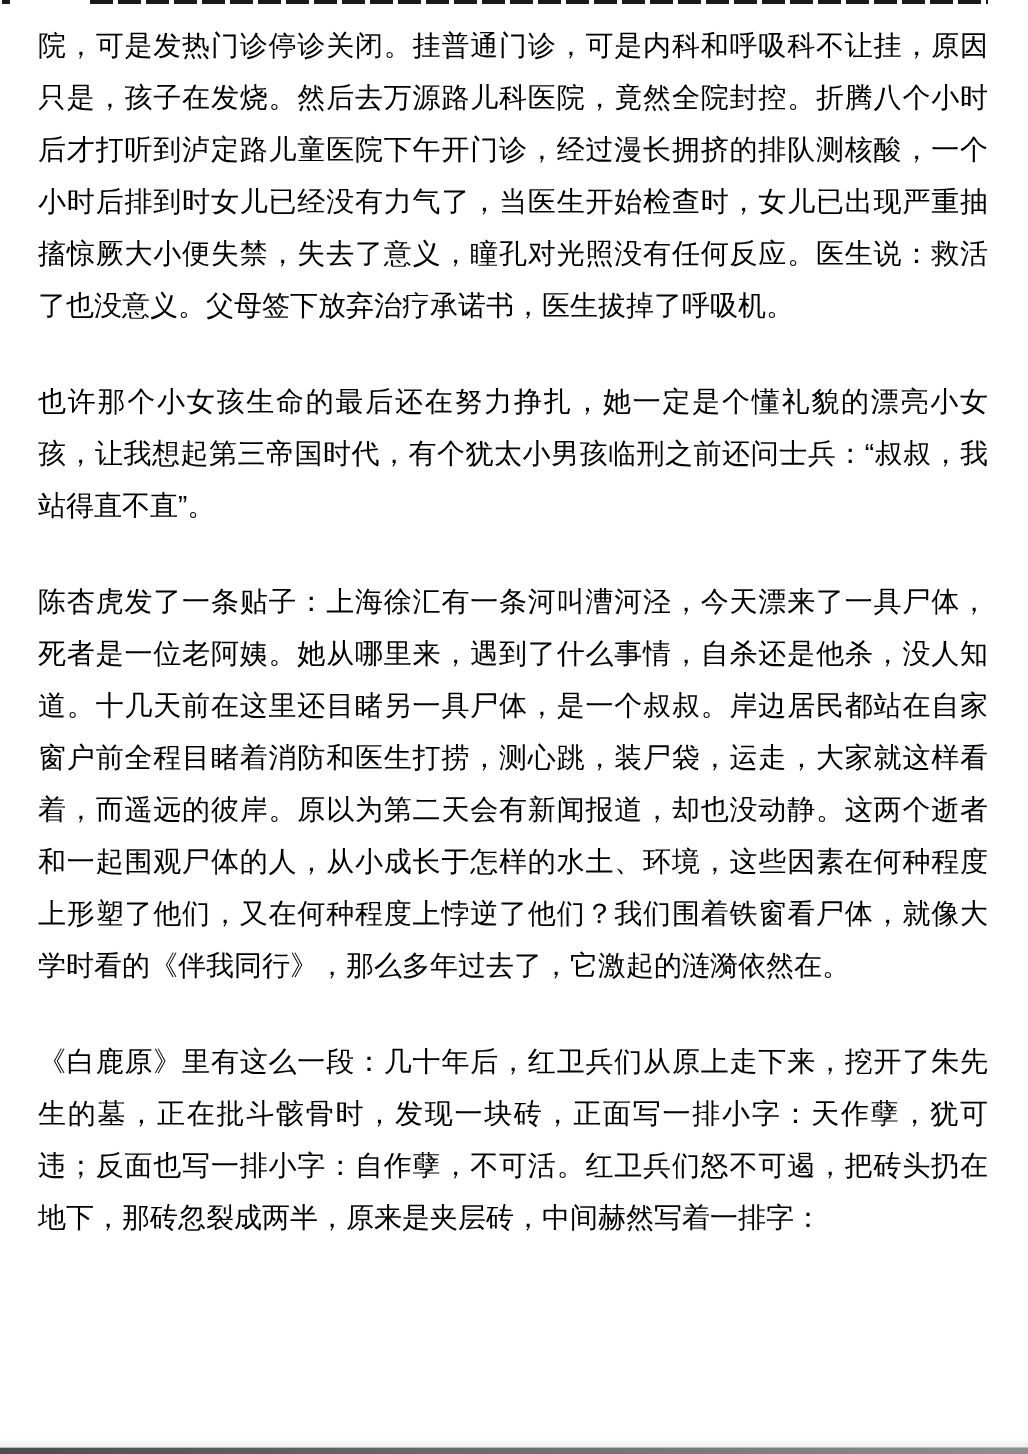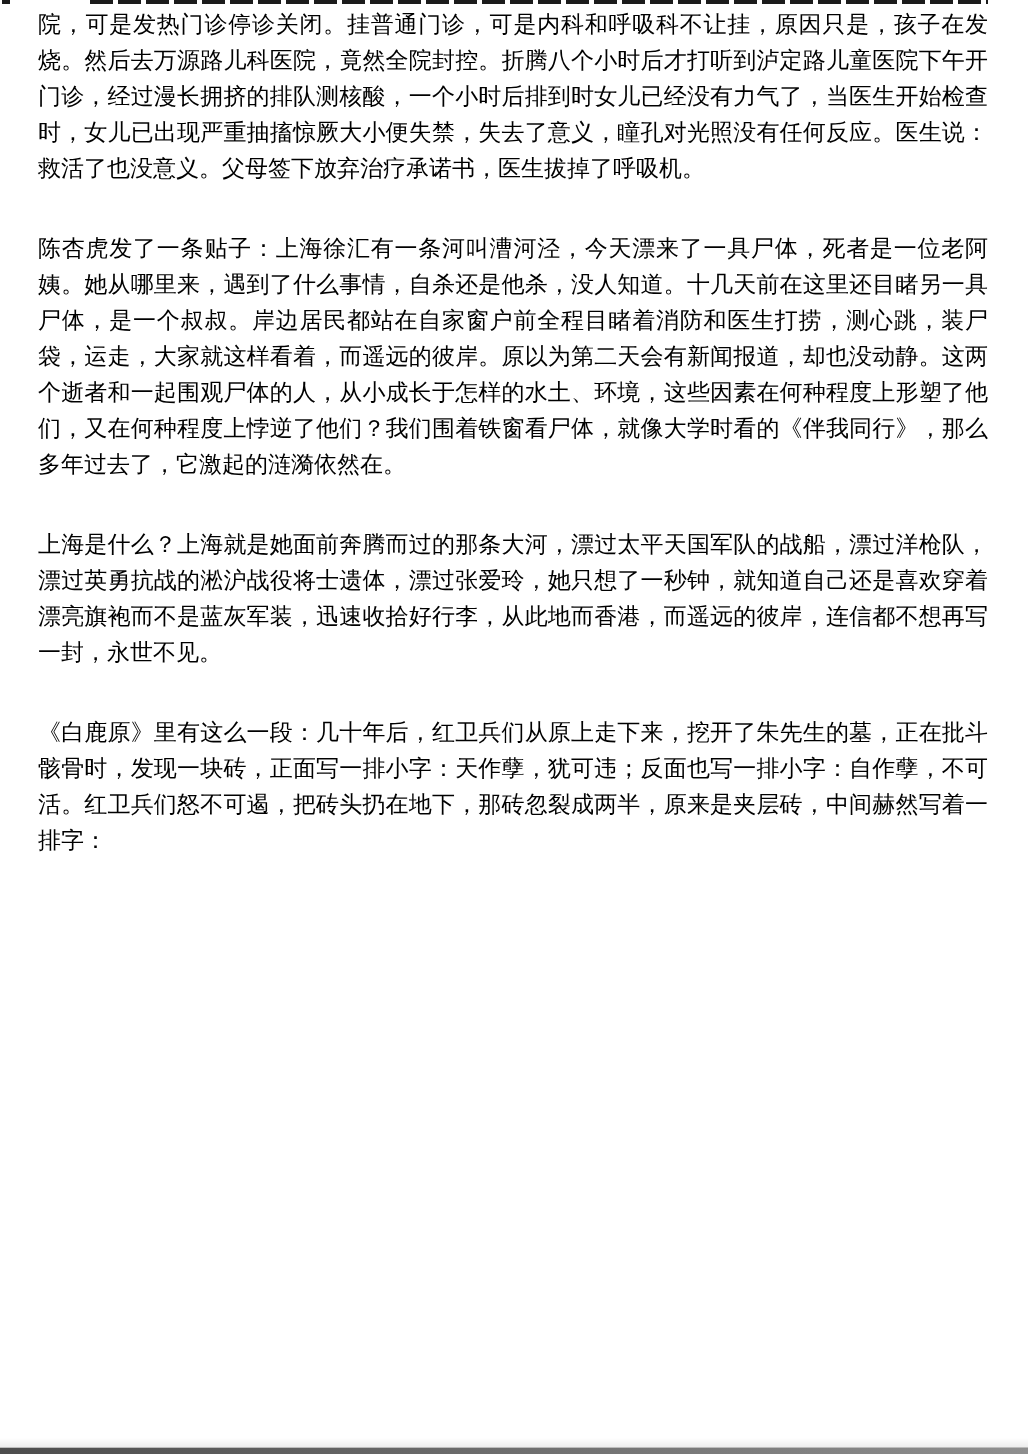--- a/index.html
+++ b/index.html
@@ -37,23 +37,23 @@
     width: 8px;
     height: 4px;
     background: #1b1b1b;
   }
   .article {
     padding: 2px 40px 0 38px;
     text-align: justify;
     text-justify: inter-ideograph;
   }
   .para {
-    margin: 4px 0 44px 0;
-    font-size: 23px;
-    line-height: 36px;
+    margin: 18px 0 44px 0;
+    font-size: 28px;
+    line-height: 52px;
     letter-spacing: 0;
     word-break: break-all;
   }
   
   .bottom-fade {
     position: absolute;
     left: 0;
     bottom: 6px;
     width: 1028px;
     height: 10px;
@@ -71,19 +71,19 @@
   }
 </style>
 </head>
 <body>
 
 <div class="top-clip"></div>
 
 <main class="article">
 
 <p class="para">院，可是发热门诊停诊关闭。挂普通门诊，可是内科和呼吸科不让挂，原因只是，孩子在发烧。然后去万源路儿科医院，竟然全院封控。折腾八个小时后才打听到泸定路儿童医院下午开门诊，经过漫长拥挤的排队测核酸，一个小时后排到时女儿已经没有力气了，当医生开始检查时，女儿已出现严重抽搐惊厥大小便失禁，失去了意义，瞳孔对光照没有任何反应。医生说：救活了也没意义。父母签下放弃治疗承诺书，医生拔掉了呼吸机。</p>
+    <p class="para">也许那个小女孩生命的最后还在努力挣扎，她一定是个懂礼貌的漂亮小女孩，让我想起第三帝国时代，有个犹太小男孩临刑之前还问士兵：“叔叔，我站得直不直”。</p>
     <p class="para">陈杏虎发了一条贴子：上海徐汇有一条河叫漕河泾，今天漂来了一具尸体，死者是一位老阿姨。她从哪里来，遇到了什么事情，自杀还是他杀，没人知道。十几天前在这里还目睹另一具尸体，是一个叔叔。岸边居民都站在自家窗户前全程目睹着消防和医生打捞，测心跳，装尸袋，运走，大家就这样看着，而遥远的彼岸。原以为第二天会有新闻报道，却也没动静。这两个逝者和一起围观尸体的人，从小成长于怎样的水土、环境，这些因素在何种程度上形塑了他们，又在何种程度上悖逆了他们？我们围着铁窗看尸体，就像大学时看的《伴我同行》，那么多年过去了，它激起的涟漪依然在。</p>
-    <p class="para">上海是什么？上海就是她面前奔腾而过的那条大河，漂过太平天国军队的战船，漂过洋枪队，漂过英勇抗战的淞沪战役将士遗体，漂过张爱玲，她只想了一秒钟，就知道自己还是喜欢穿着漂亮旗袍而不是蓝灰军装，迅速收拾好行李，从此地而香港，而遥远的彼岸，连信都不想再写一封，永世不见。</p>
     <p class="para">《白鹿原》里有这么一段：几十年后，红卫兵们从原上走下来，挖开了朱先生的墓，正在批斗骸骨时，发现一块砖，正面写一排小字：天作孽，犹可违；反面也写一排小字：自作孽，不可活。红卫兵们怒不可遏，把砖头扔在地下，那砖忽裂成两半，原来是夹层砖，中间赫然写着一排字：</p>
   </main>
 
 <div class="bottom-fade"></div>
 <div class="bottom-bar"></div>
 
 </body></html>

